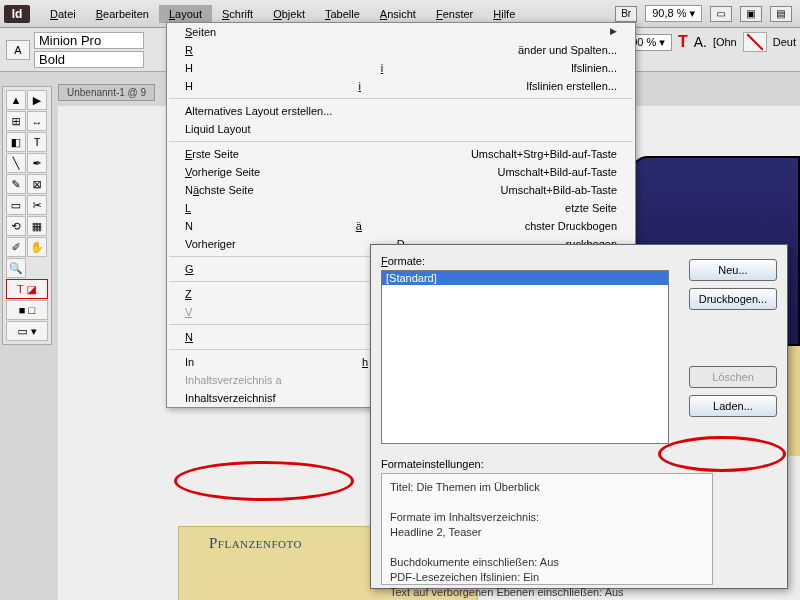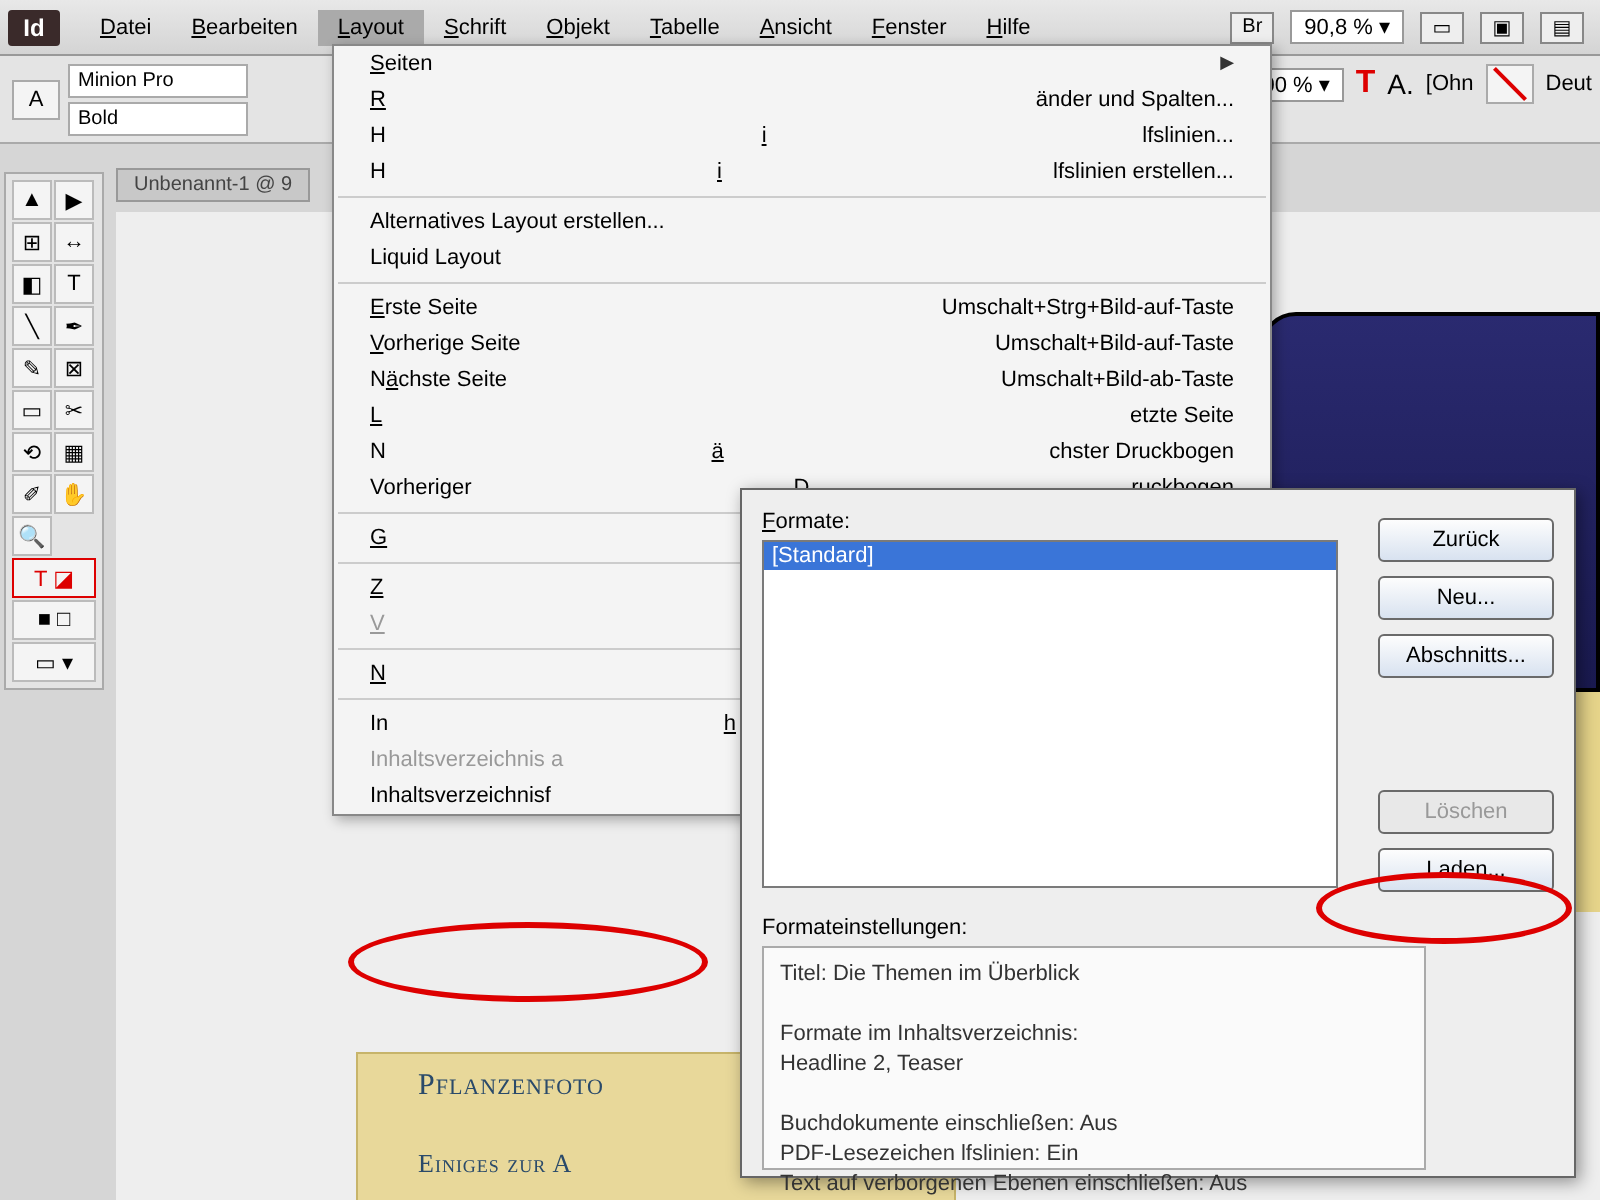--- a/index.html
+++ b/index.html
@@ -10,21 +10,21 @@
 .menu-root { padding: 3px 10px; cursor: default; }
 .menu-root u { text-decoration: underline; }
 .menu-root.open { background: #aaa; }
 .menubar-right { margin-left: auto; display: flex; align-items: center; gap: 8px; padding-right: 8px; }
 .iconbox { width: 22px; height: 16px; border: 1px solid #888; background: #eee; display: flex; align-items: center; justify-content: center; font-size: 10px; }
 .zoom-pct { border: 1px solid #999; background: #fff; padding: 1px 6px; font-size: 11px; }
 
 .controlbar { height: 44px; background: #e4e4e4; border-bottom: 1px solid #aaa; display: flex; align-items: center; padding-left: 6px; gap: 4px; position: relative; }
 .ctrl-icon { width: 24px; height: 20px; border: 1px solid #aaa; background: #f4f4f4; display: flex; align-items: center; justify-content: center; font-size: 11px; }
 .font-stack { display: flex; flex-direction: column; gap: 2px; }
-.font-field { width: 90px; height: 17px; border: 1px solid #aaa; background: #fff; padding-left: 4px; line-height: 15px; font-size: 10px; }
+.font-field { width: 110px; height: 17px; border: 1px solid #aaa; background: #fff; padding-left: 4px; line-height: 15px; font-size: 13px; }
 .right-ctrls { position: absolute; right: 4px; top: 4px; display: flex; align-items: center; gap: 6px; }
 .red-T { color: #d00; font-weight: bold; font-size: 16px; }
 
 .workspace { position: absolute; left: 0; top: 66px; right: 0; bottom: 0; }
 .toolbox { position: absolute; left: 2px; top: 20px; width: 50px; background: #e4e4e4; border: 1px solid #aaa; padding: 3px; display: flex; flex-wrap: wrap; gap: 1px; }
 .tool { width: 20px; height: 20px; border: 1px solid #bbb; background: #f4f4f4; display: flex; align-items: center; justify-content: center; font-size: 11px; cursor: pointer; }
 .tool.wide { width: 42px; }
 .tool.red { color: #d00; border-color: #d00; }
 .docbar { position: absolute; left: 58px; top: 18px; height: 20px; }
 .doctab { display: inline-block; background: #c8c8c8; border: 1px solid #999; padding: 2px 8px; font-size: 10px; color: #444; }
@@ -128,21 +128,20 @@
     <div class="tool wide red">T ◪</div>
     <div class="tool wide">■ □</div>
     <div class="tool wide">▭ ▾</div>
   </div>
 
   <div class="canvas">
     <div class="page-frag2"></div>
     <div class="page-frag"></div>
     <div class="doc-area">
       <div class="doc-head">Pflanzenfoto</div>
-      <div class="doc-head" style="font-size:13px;padding-top:18px">Einiges zur A</div>
     </div>
   </div>
 </div>
 
 <div class="dropdown">
   <div class="ditem">
       <span><u>S</u>eiten</span>
       <span class="arrow">▶</span>
     </div>
   <div class="ditem"><u>R</u>änder und Spalten...</div>
@@ -191,23 +190,22 @@
       <div>Titel: Die Themen im Überblick</div>
       <div>&nbsp;</div>
       <div>Formate im Inhaltsverzeichnis:</div>
       <div>Headline 2, Teaser</div>
       <div>&nbsp;</div>
       <div>Buchdokumente einschließen: Aus</div>
       <div>PDF-Lesezeichen lfslinien: Ein</div>
       <div>Text auf verborgenen Ebenen einschließen: Aus</div>
     </div>
     <div class="btn-col">
-      <button class="dbtn">Zurück</button>
       <button class="dbtn">Neu...</button>
-      <button class="dbtn">Abschnitts...</button>
+      <button class="dbtn">Druckbogen...</button>
       <div class="spacer"></div>
       <button class="dbtn disabled">Löschen</button>
       <button class="dbtn">Laden...</button>
     </div>
   </div>
 </div>
 
 <div class="red-ellipse ell1"></div>
 <div class="red-ellipse ell2"></div>
 

